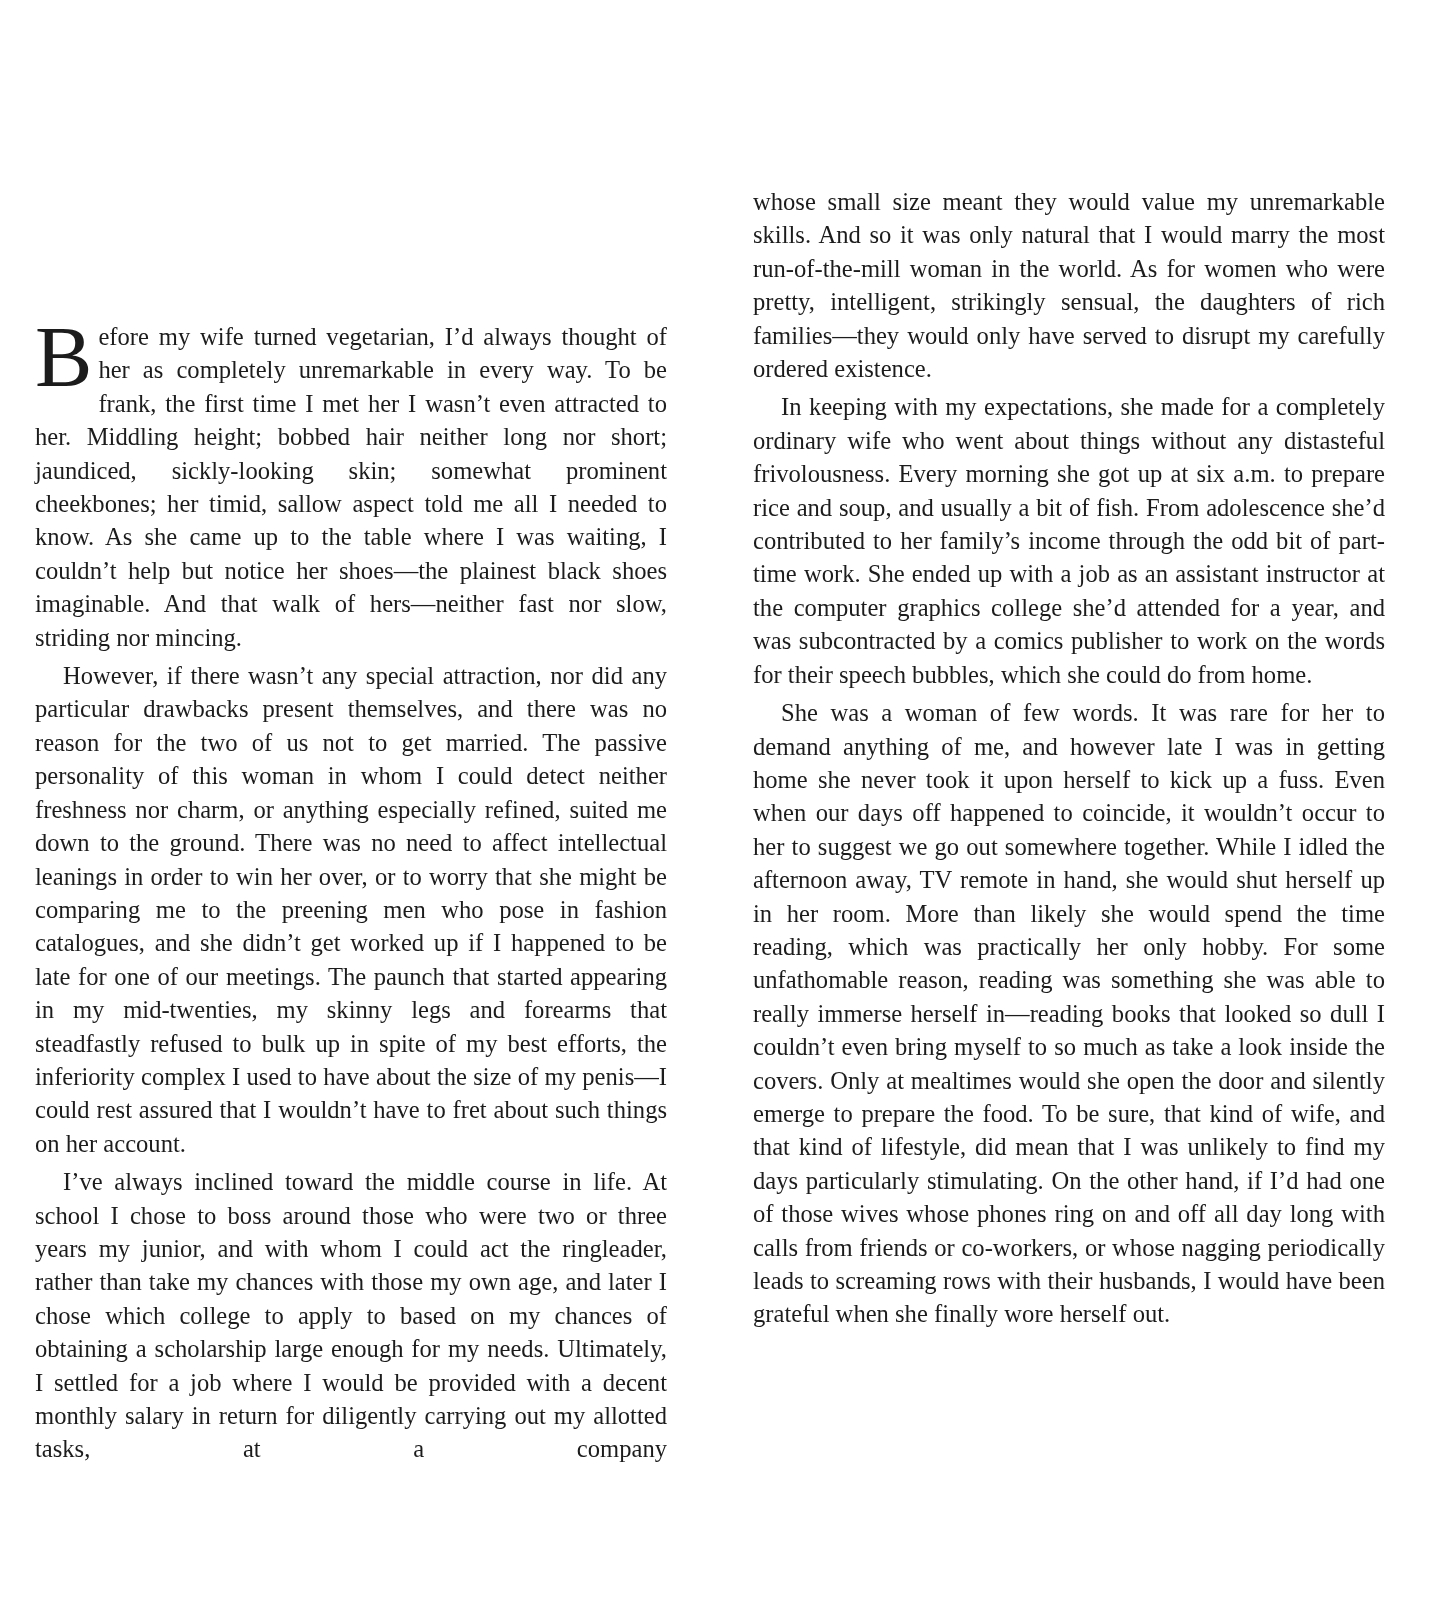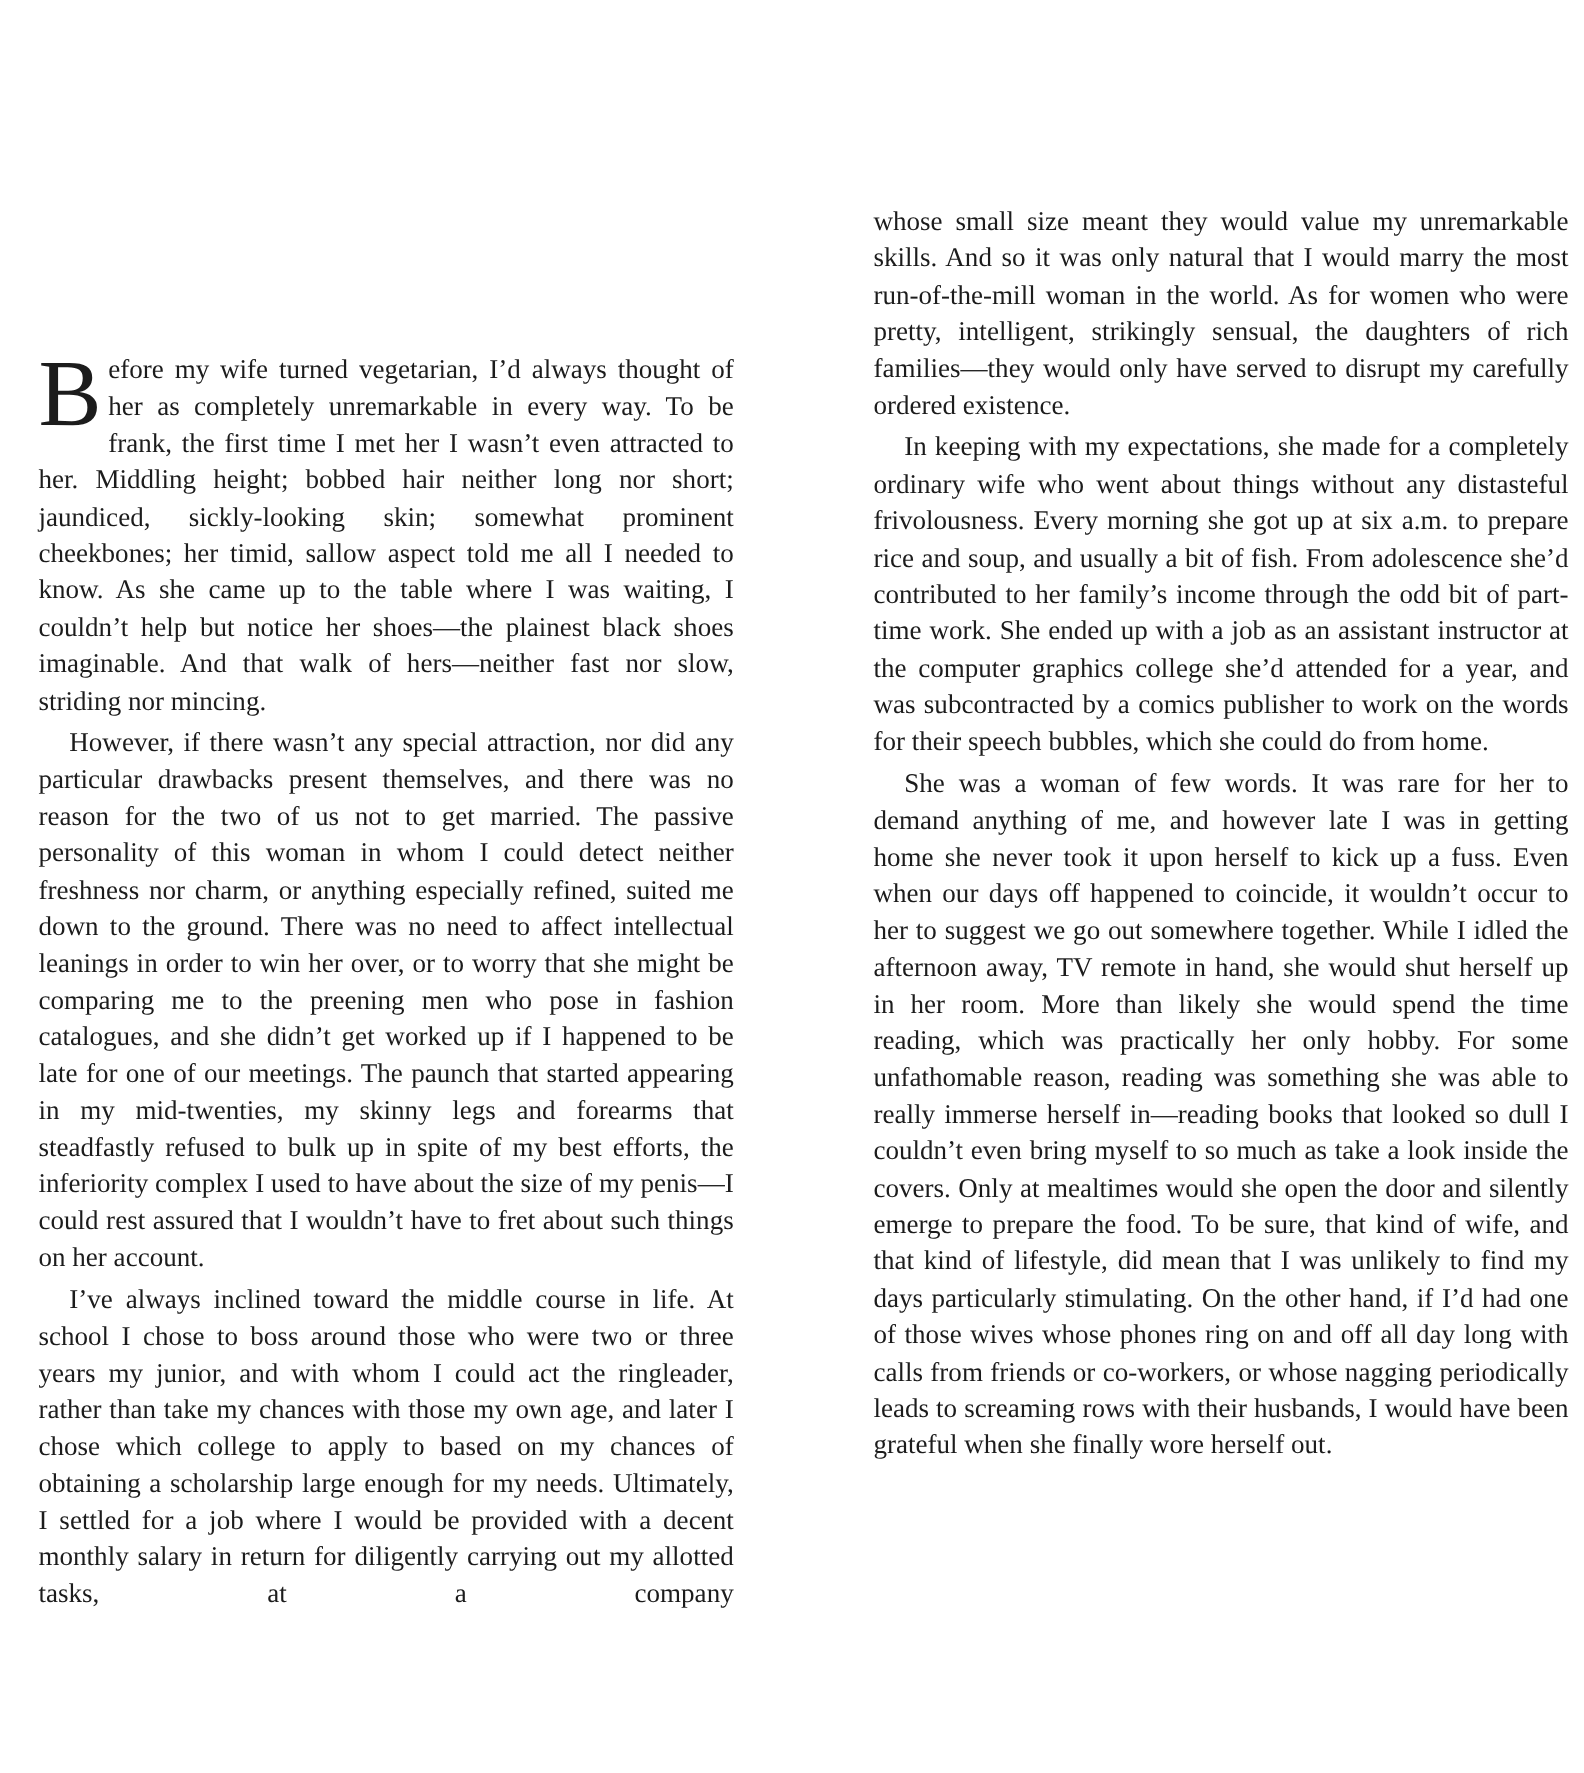--- a/index.html
+++ b/index.html
@@ -7,21 +7,21 @@
   .col {
     position: absolute;
     width: 632px;
     font-family: "Liberation Serif", "DejaVu Serif", serif;
     font-size: 24.6px;
     line-height: 33.4px;
     color: #1c1c1c;
     text-align: justify;
   }
   .col-left { left: 35px; top: 320px; }
-  .col-right { left: 794px; top: 185px; }
+  .col-right { left: 753px; top: 185px; }
   .col p { margin: 0 0 5px 0; text-indent: 28px; hyphens: none; }
   .col p.noindent { text-indent: 0; }
   .col p.first { text-indent: 0; }
   .dropcap {
     float: left;
     font-size: 86px;
     line-height: 62px;
     margin: 4px 6px 0 0;
     padding-top: 2px;
     color: #1c1c1c;

